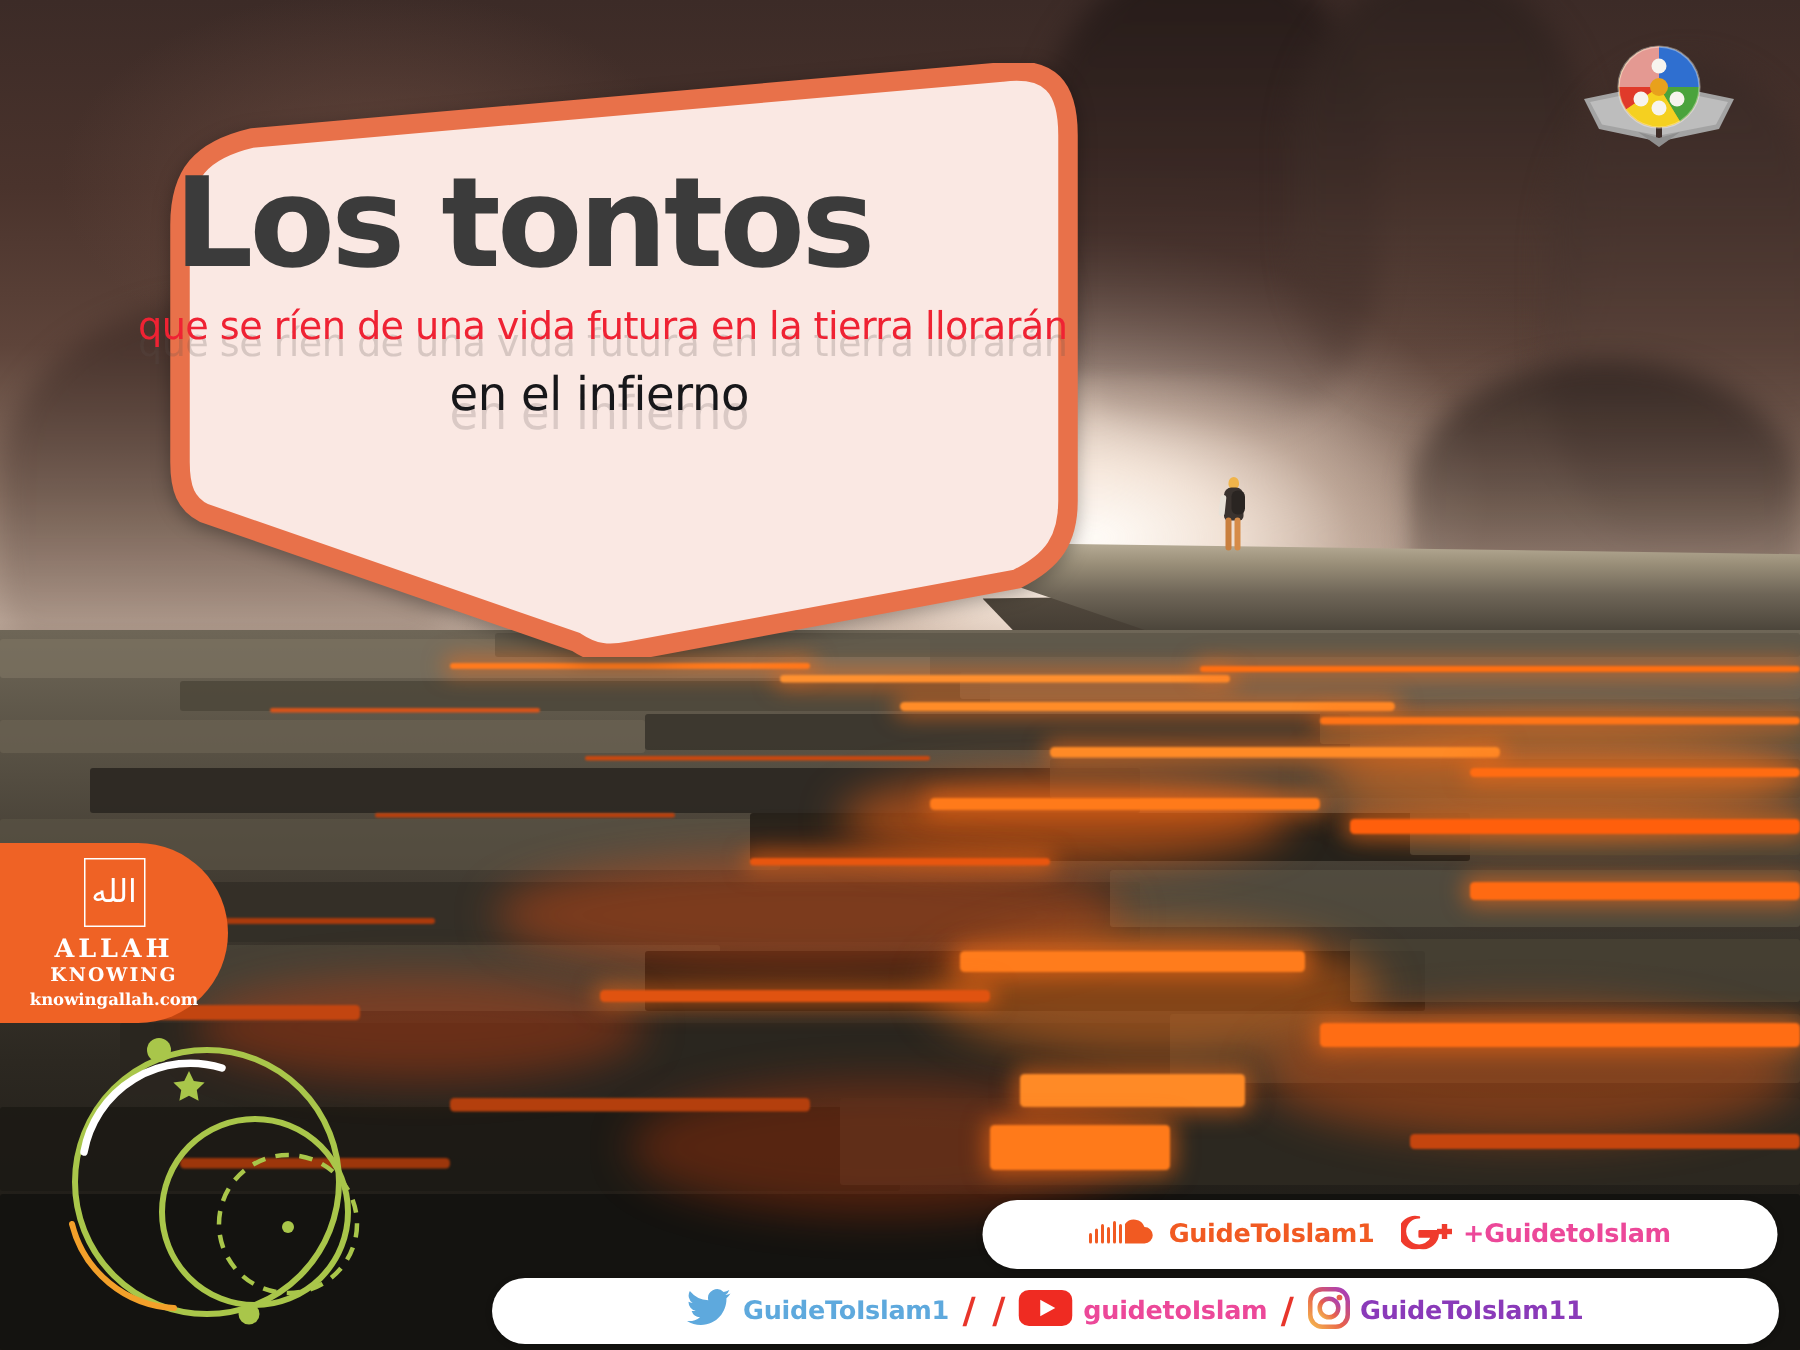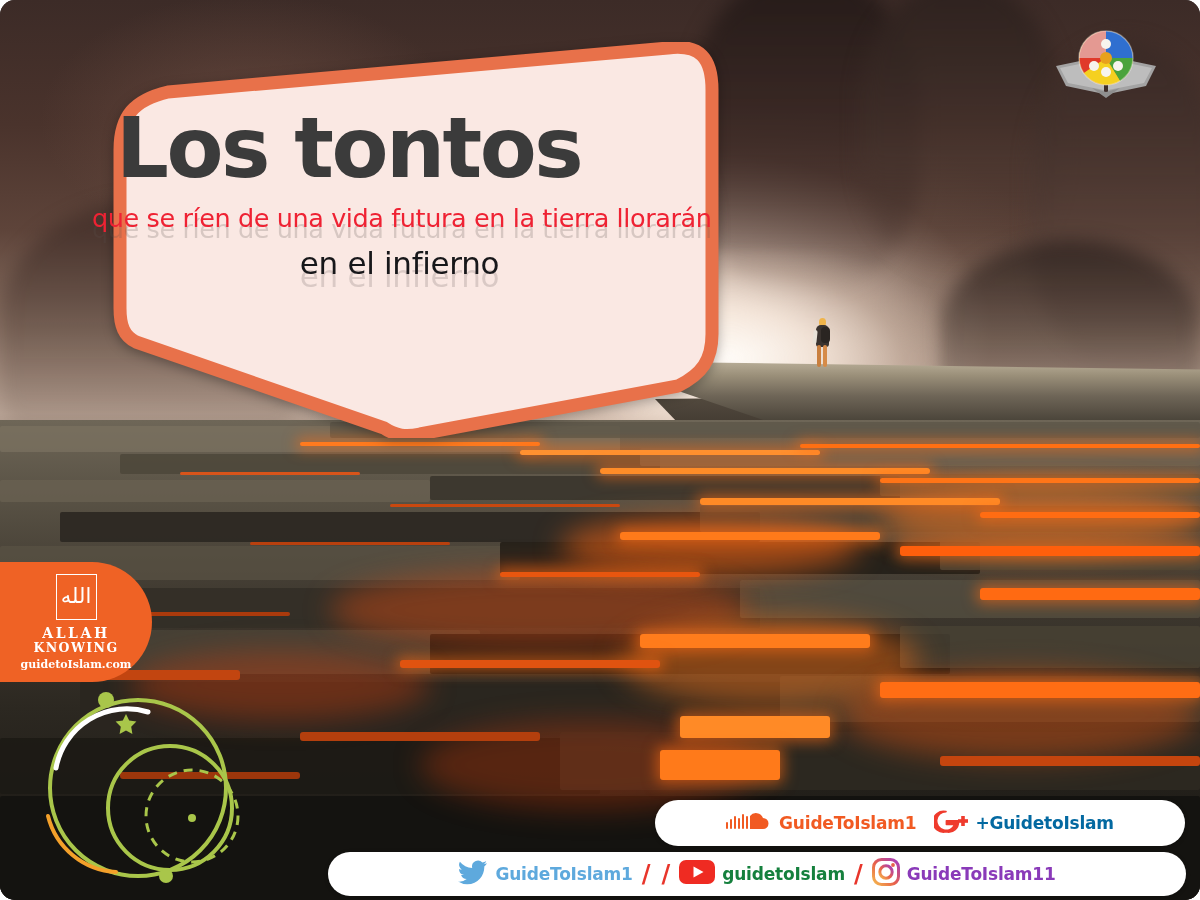--- a/index.html
+++ b/index.html
@@ -9,21 +9,20 @@
     font-family:"Liberation Sans", sans-serif;
     -webkit-font-smoothing:antialiased;
   }
 
   
   .stage{
     position:relative;
     width:1200px; height:900px;
     overflow:hidden;
     background:#2b2120;
-    border-radius:15px;
   }
 
   
   .art{ position:absolute; inset:0; overflow:hidden; }
 
   
   .sky{
     position:absolute; left:0; top:0; width:1200px; height:480px;
     background:
       radial-gradient(ellipse 520px 300px at 680px 330px, rgba(255,244,235,.95) 0%, rgba(245,226,212,.55) 28%, rgba(160,130,112,.12) 60%, rgba(0,0,0,0) 78%),
@@ -148,21 +147,21 @@
     border-radius:0 62px 62px 0;
     display:flex; flex-direction:column; align-items:center; justify-content:center;
   }
   .ka-mark{
     width:41px; height:46px; border:1.6px solid #fff;
     display:flex; align-items:center; justify-content:center;
     color:#fff; font-family:"DejaVu Serif", serif; font-size:21px; line-height:1;
   }
   .ka-allah{
     margin-top:5px; color:#fff; letter-spacing:2.6px;
-    font-family:"DejaVu Serif", serif; font-size:14px; font-weight:700;
+    font-family:"DejaVu Serif", serif; font-size:17px; font-weight:700;
   }
   .ka-knowing{
     color:#fff; letter-spacing:1.4px; margin-top:-1px;
     font-family:"DejaVu Serif", serif; font-size:12.5px; font-weight:700;
   }
   .ka-url{
     margin-top:3px; color:#fff; font-family:"DejaVu Serif", serif;
     font-size:11px; font-weight:700;
   }
 
@@ -199,24 +198,24 @@
   .social-bottom{
     position:absolute; left:328px; top:852px; width:858px; height:44px;
     background:#fff; border-radius:22px;
     display:flex; align-items:center; justify-content:center; gap:7px;
     box-shadow:0 1px 4px rgba(0,0,0,.25);
   }
   .si{ display:flex; align-items:center; gap:7px; }
   .si .lbl{ font-family:"DejaVu Sans", sans-serif; font-weight:700; font-size:17px; letter-spacing:-.2px; }
   .sep{ color:#e8352b; font-family:"DejaVu Sans", sans-serif; font-weight:700; font-size:24px; margin:0 2px; }
   .lbl-sc{ color:#f15a22; }
-  .lbl-gp{ color:#0369a1; }
+  .lbl-gp{ color:#ec4899; }
   .lbl-tw{ color:#5ea9dd; }
   .lbl-fb{ color:#2c3a66; }
-  .lbl-yt{ color:#15803d; }
+  .lbl-yt{ color:#ec4899; }
   .lbl-ig{ color:#8a3ab9; }
 </style>
 </head>
 <body>
 
 <div class="stage">
 
   <div class="art">
 
     <div class="sky"></div>
@@ -369,21 +368,21 @@
       <circle cx="146" cy="186" r="7" fill="#a9c64a"></circle>
       <circle cx="172" cy="128" r="4" fill="#a9c64a"></circle>
       <path d="M 106 24 l 3.2 6.6 7.2 1 -5.2 5.1 1.2 7.2 -6.4 -3.4 -6.4 3.4 1.2 -7.2 -5.2 -5.1 7.2 -1 Z" fill="#a9c64a"></path>
     </svg>
   </div>
 
   <div class="badge-ka">
     <div class="ka-mark">الله</div>
     <div class="ka-allah">ALLAH</div>
     <div class="ka-knowing">KNOWING</div>
-    <div class="ka-url">guidetoIslam.com</div>
+    <div class="ka-url">knowingallah.com</div>
   </div>
 
 
   <div class="social-top">
 
     <div class="si">
       <span>
         <svg width="46" height="22" viewBox="0 0 46 22" xmlns="http://www.w3.org/2000/svg">
           <g fill="#f15a22">
             <rect x="0" y="12" width="2" height="7" rx="1"></rect>

